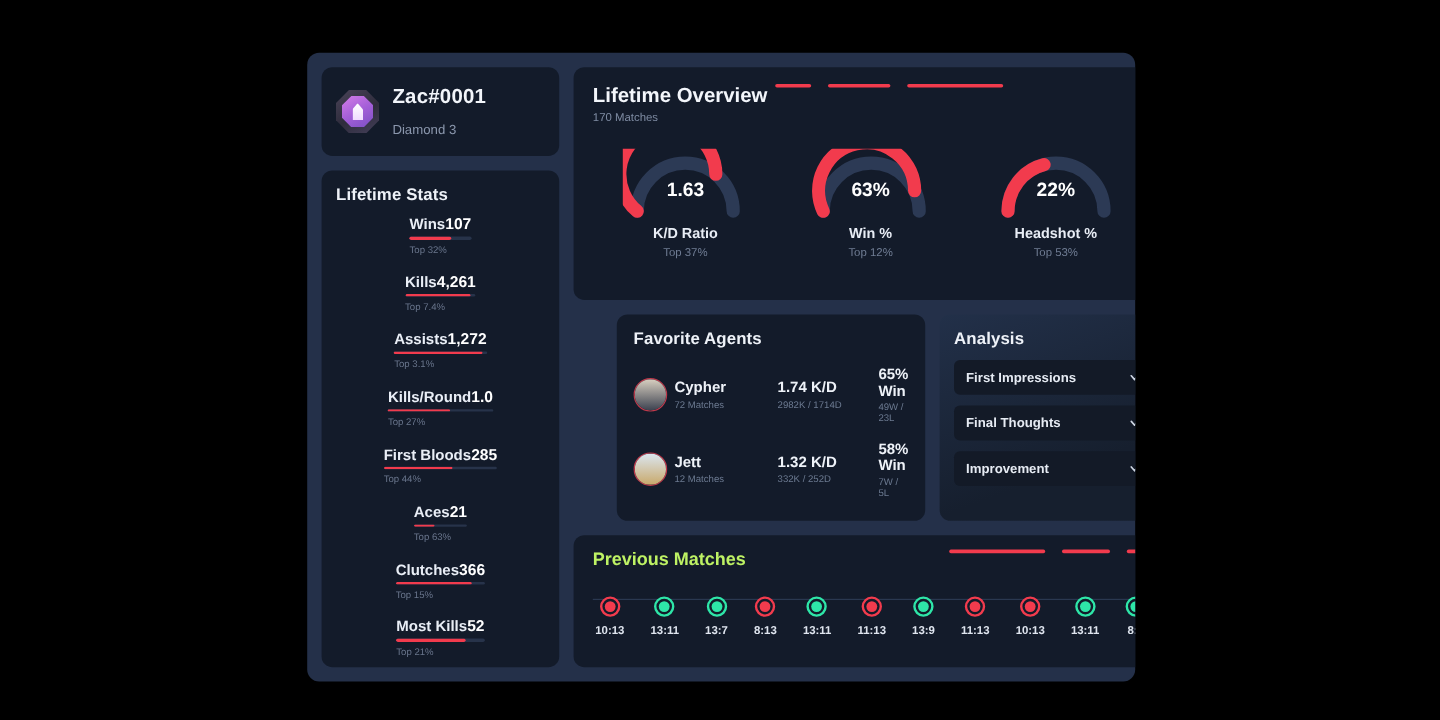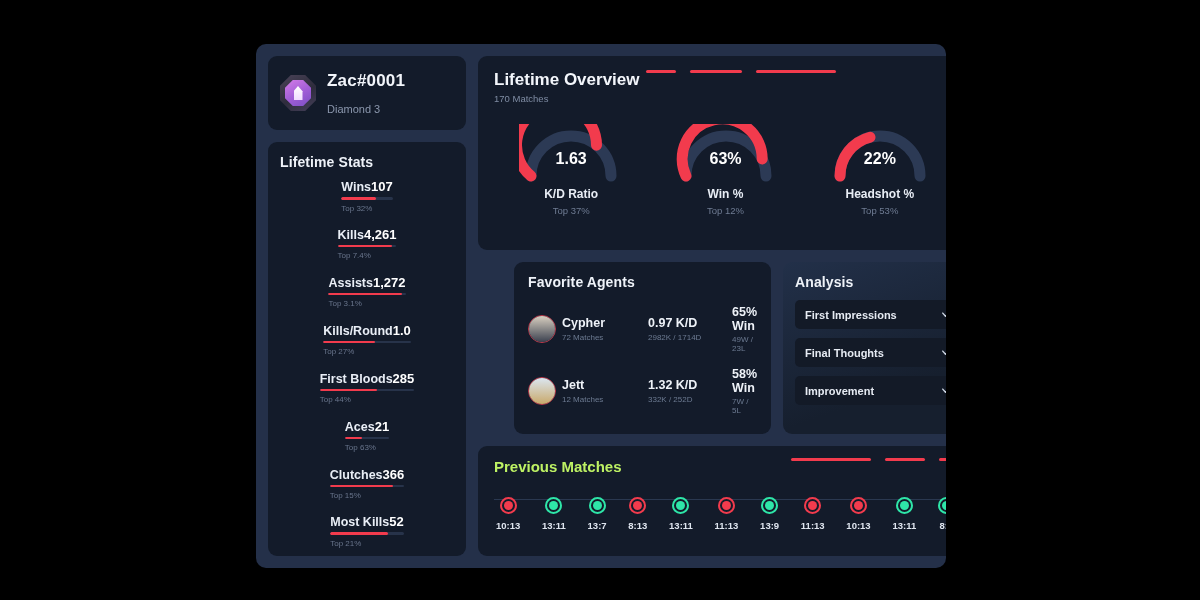--- a/index.html
+++ b/index.html
@@ -361,21 +361,21 @@
         <div id="agents-list">
             <div class="agent-row">
               <div class="agent-av">
                 <div class="face" style="background:linear-gradient(180deg,#d8cfc0 0%,#3c4250 100%)"></div>
               </div>
               <div>
                 <div class="col-main">Cypher</div>
                 <div class="col-sub">72 Matches</div>
               </div>
               <div>
-                <div class="col-main">0.97 K/D</div>
+                <div class="col-main">1.74 K/D</div>
                 <div class="col-sub">2982K / 1714D</div>
               </div>
               <div>
                 <div class="col-main">65% Win</div>
                 <div class="col-sub">49W / 23L</div>
               </div>
             </div>
             <div class="agent-row">
               <div class="agent-av">
                 <div class="face" style="background:linear-gradient(180deg,#dbe6f0 0%,#c9a96b 100%)"></div>

